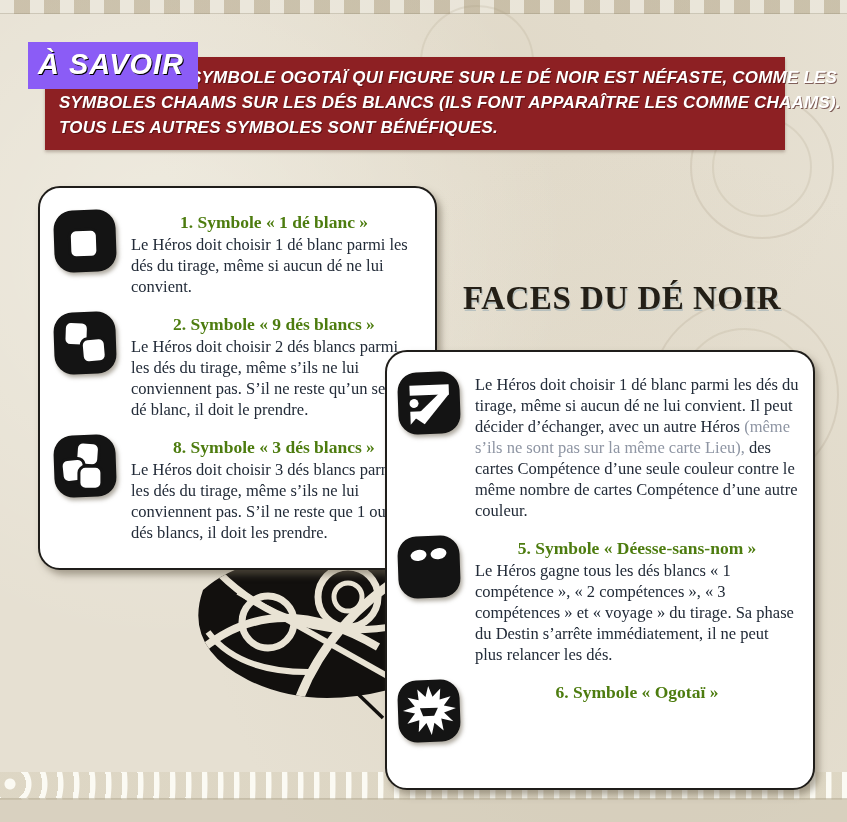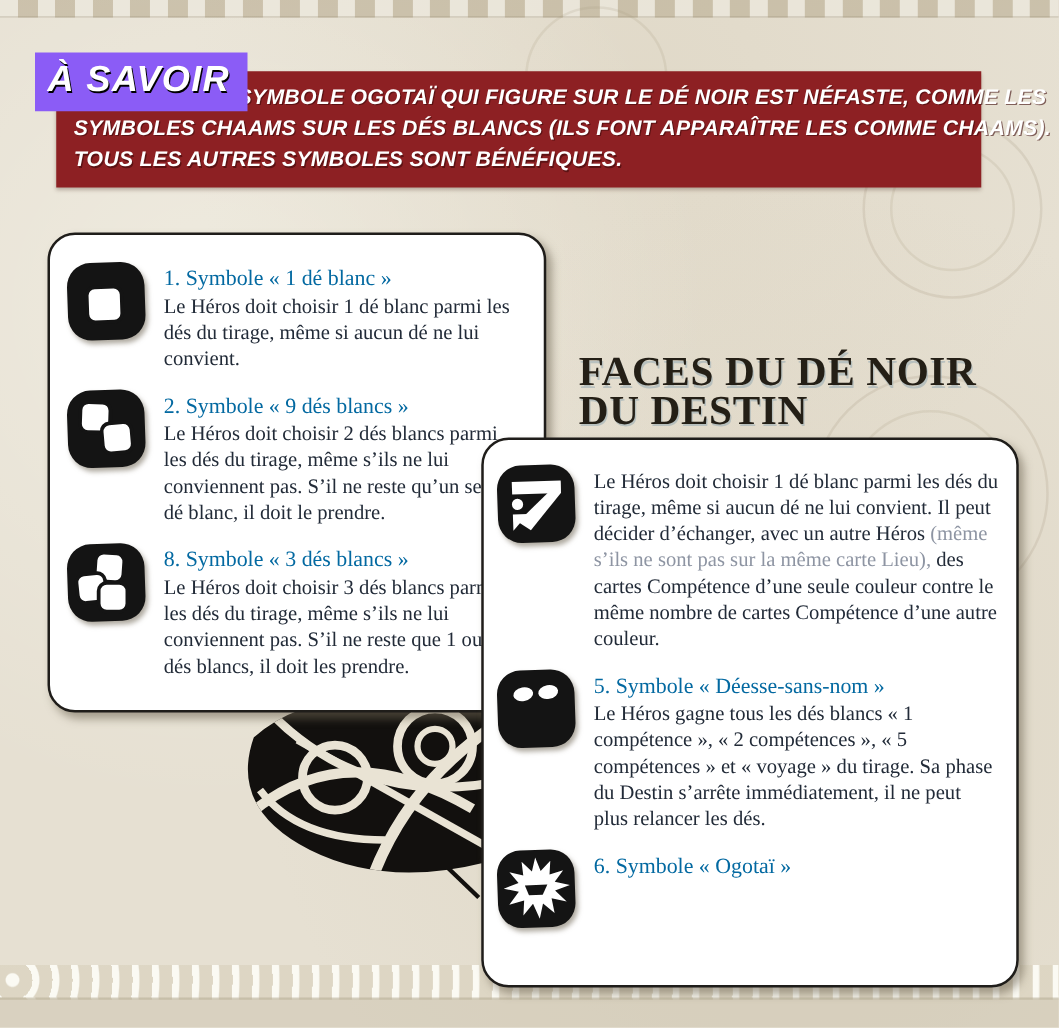--- a/index.html
+++ b/index.html
@@ -60,21 +60,21 @@
   .rule-box{
     position:absolute;z-index:3;background:#ffffff;box-sizing:border-box;
     border:2.5px solid #1f1d1a;border-radius:22px;
     box-shadow:4px 5px 7px rgba(110,100,82,.55);
   }
   .rule-box.left{left:38px;top:186px;width:399px;min-height:384px;padding:22px 18px 16px 14px;}
   .rule-box.right{left:385px;top:350px;width:430px;min-height:440px;padding:20px 14px 14px 11px;}
   .rule-item{display:flex;align-items:flex-start;margin-bottom:15px;}
   .rule-item:last-child{margin-bottom:0;}
   .rule-text{flex:1;color:#222b38;font-size:16.5px;line-height:21px;padding-top:2px;}
-  .rule-title{font-weight:400;font-size:17.5px;color:#0369a1;margin-bottom:1px;}
+  .rule-title{font-weight:700;font-size:17.5px;color:#4d7c0f;margin-bottom:1px;text-align:center;}
   .muted{color:#8e95a3;}
   
   .die{
     width:62px;height:62px;flex:0 0 62px;margin-right:15px;position:relative;
     background:#141414;border-radius:19px;transform:rotate(-2deg);
     box-shadow:2px 3px 4px rgba(120,112,95,.6);
   }
   .die .sq{position:absolute;background:#ffffff;border:3px solid #141414;border-radius:8px;box-sizing:content-box;}
   .die svg{position:absolute;left:0;top:0;}
   
@@ -128,21 +128,20 @@
 <div class="note-label">À SAVOIR</div>
 
 <div class="banner">
   <div class="line first">LE SYMBOLE OGOTAÏ QUI FIGURE SUR LE DÉ NOIR EST NÉFASTE, COMME LES</div>
   <div class="line">SYMBOLES CHAAMS SUR LES DÉS BLANCS (ILS FONT APPARAÎTRE LES COMME CHAAMS).</div>
   <div class="line">TOUS LES AUTRES SYMBOLES SONT BÉNÉFIQUES.</div>
 </div>
 
 <div class="section-heading">
   <div>FACES DU DÉ NOIR</div>
-  <div>DU DESTIN</div>
 </div>
 
 <div class="rule-box left">
 
   <div class="rule-item">
     <div class="die">
       <div class="sq d1-a"></div>
     </div>
     <div class="rule-text">
       <div class="rule-title">1. Symbole « 1 dé blanc »</div>
@@ -193,21 +192,21 @@
 
   <div class="rule-item">
     <div class="die">
       <svg width="62" height="62" viewBox="0 0 62 62">
         <ellipse cx="21" cy="19" rx="8" ry="5.5" fill="#ffffff" transform="rotate(-8 21 19)"></ellipse>
         <ellipse cx="41" cy="18" rx="8" ry="5.5" fill="#ffffff" transform="rotate(-8 41 18)"></ellipse>
       </svg>
     </div>
     <div class="rule-text">
       <div class="rule-title">5. Symbole « Déesse-sans-nom »</div>
-      <span>Le Héros gagne tous les dés blancs « 1 compétence », « 2 compétences », « 5 compétences » et « voyage » du tirage. Sa phase du Destin s’arrête immédiatement, il ne peut plus relancer les dés.</span>
+      <span>Le Héros gagne tous les dés blancs « 1 compétence », « 2 compétences », « 3 compétences » et « voyage » du tirage. Sa phase du Destin s’arrête immédiatement, il ne peut plus relancer les dés.</span>
     </div>
   </div>
 
   <div class="rule-item">
     <div class="die">
       <svg width="62" height="62" viewBox="0 0 62 62">
         <polygon fill="#ffffff" points="31,6 35,17 43,9 42,20 53,17 46,26 58,29 46,33 55,42 43,39 45,51 36,43 33,55 28,43 20,52 21,40 9,43 17,33 5,30 17,26 10,17 21,20 20,9 28,17"></polygon>
         <polygon fill="#141414" points="22,28 40,28 36,36 25,36"></polygon>
       </svg>
     </div>

